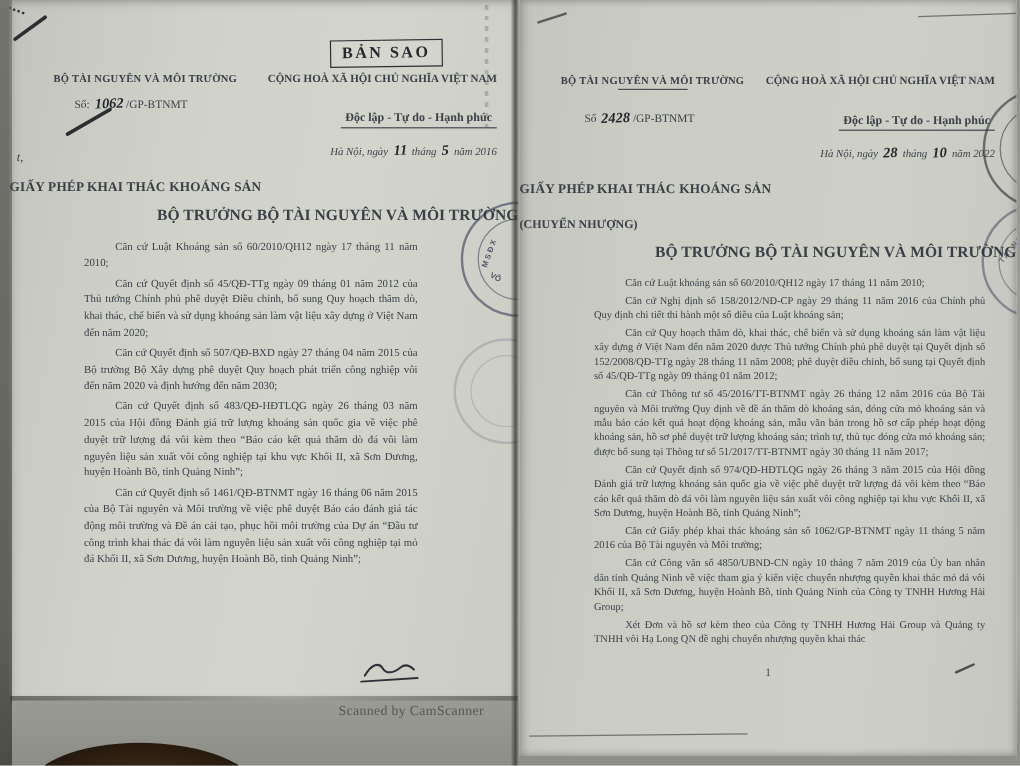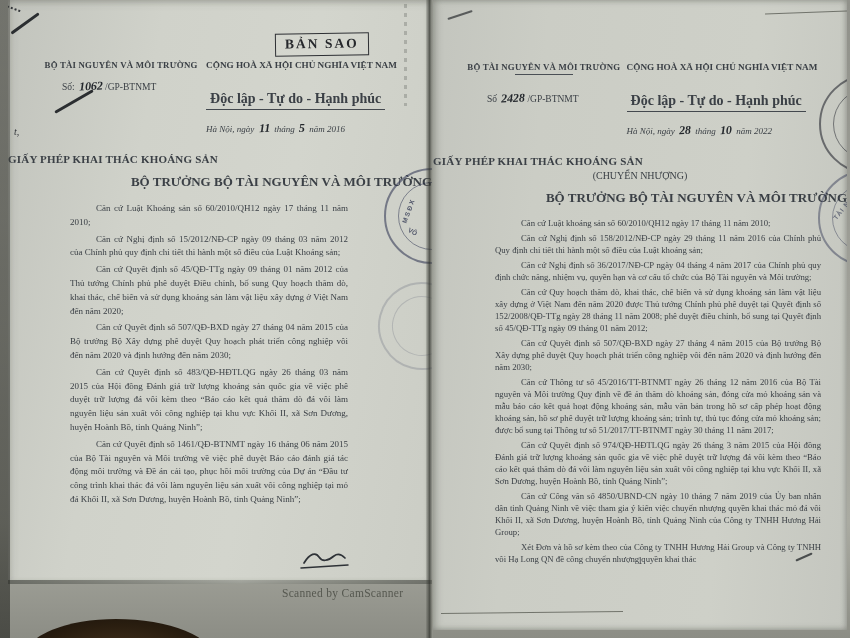--- a/index.html
+++ b/index.html
@@ -26,34 +26,34 @@
   }
   .divider{
     position:absolute; left:426px; top:0; width:8px; height:638px;
     background:linear-gradient(to right,rgba(70,72,64,.15),rgba(45,47,41,.7) 45%,rgba(150,152,143,.4) 80%,rgba(120,122,114,.1));
   }
   
   .hdr{display:flex; padding:0 18px 0 28px;}
   .page-left .hdr{padding-top:50px;}
   .page-right .hdr{padding-top:62px;}
   .hdr-l{width:45%; text-align:center;}
-  .hdr-r{width:55%; text-align:left;}
+  .hdr-r{width:55%; text-align:right;}
   .ministry{font-weight:bold; font-size:8.8px; letter-spacing:.2px; white-space:nowrap;}
   .rule-s{display:block; width:58px; height:0; border-bottom:1px solid #4a4f55; margin:2px auto 0;}
   .so-line{margin-top:9px; font-size:9.5px; text-align:left; padding-left:26px; white-space:nowrap;}
   .page-right .so-line{margin-top:16px;}
   .republic{font-weight:bold; font-size:9.2px; white-space:nowrap;}
-  .motto{font-weight:bold; font-size:14px; margin-top:3px; display:inline-block;
+  .motto{font-weight:bold; font-size:10px; margin-top:3px; display:inline-block;
          border-bottom:1px solid #43484e; padding:0 4px 2px;}
   .date-line{margin-top:11px; font-style:italic; font-size:9px; white-space:nowrap;}
   .hand{font-style:italic; font-weight:bold; font-size:12px; color:#23272c;
         display:inline-block; transform:rotate(-2deg); padding:0 2px;}
   
   .title{ font-weight:bold; font-size:11px; margin-top:17px; letter-spacing:.2px;}
-  .subtitle{text-align:center; font-weight:normal; font-size:10px; margin-top:3px;}
+  .subtitle{font-weight:bold; font-size:10px; margin-top:18px;}
   .issuer{text-align:right; font-weight:bold; font-size:13px; margin-top:9px;}
   
   .body{ text-align:justify;}
   .page-left .body{margin:12px 84px 0 62px; font-size:9px; line-height:13.8px;}
   .page-right .body{margin:11px 26px 0 62px; font-size:8.7px; line-height:12px;}
   .body p{margin:0 0 3px 0; text-indent:26px;}
   
   .ban-sao{
     position:absolute; left:267px; top:33px; border:1.6px solid #2e3034;
     font-weight:bold; font-size:13.5px; letter-spacing:2px; padding:2px 9px 3px;
@@ -132,21 +132,20 @@
           <span>năm 2016</span>
         </div>
       </div>
     </div>
 
     <div class="title">GIẤY PHÉP KHAI THÁC KHOÁNG SẢN</div>
     <div class="issuer">BỘ TRƯỞNG BỘ TÀI NGUYÊN VÀ MÔI TRƯỜNG</div>
 
     <div class="body">
       <p>Căn cứ Luật Khoáng sản số 60/2010/QH12 ngày 17 tháng 11 năm 2010;</p>
-      <p>Căn cứ Nghị định số 15/2012/NĐ-CP ngày 09 tháng 03 năm 2012 của Chính phủ quy định chi tiết thi hành một số điều của Luật Khoáng sản;</p>
       <p>Căn cứ Quyết định số 45/QĐ-TTg ngày 09 tháng 01 năm 2012 của Thủ tướng Chính phủ phê duyệt Điều chỉnh, bổ sung Quy hoạch thăm dò, khai thác, chế biến và sử dụng khoáng sản làm vật liệu xây dựng ở Việt Nam đến năm 2020;</p>
       <p>Căn cứ Quyết định số 507/QĐ-BXD ngày 27 tháng 04 năm 2015 của Bộ trưởng Bộ Xây dựng phê duyệt Quy hoạch phát triển công nghiệp vôi đến năm 2020 và định hướng đến năm 2030;</p>
       <p>Căn cứ Quyết định số 483/QĐ-HĐTLQG ngày 26 tháng 03 năm 2015 của Hội đồng Đánh giá trữ lượng khoáng sản quốc gia về việc phê duyệt trữ lượng đá vôi kèm theo “Báo cáo kết quả thăm dò đá vôi làm nguyên liệu sản xuất vôi công nghiệp tại khu vực Khối II, xã Sơn Dương, huyện Hoành Bồ, tỉnh Quảng Ninh”;</p>
       <p>Căn cứ Quyết định số 1461/QĐ-BTNMT ngày 16 tháng 06 năm 2015 của Bộ Tài nguyên và Môi trường về việc phê duyệt Báo cáo đánh giá tác động môi trường và Đề án cải tạo, phục hồi môi trường của Dự án “Đầu tư công trình khai thác đá vôi làm nguyên liệu sản xuất vôi công nghiệp tại mỏ đá Khối II, xã Sơn Dương, huyện Hoành Bồ, tỉnh Quảng Ninh”;</p>
 
     </div>
 
     <div class="seal seal-l1">
       <span class="frag f1">M S Đ X</span>
       <span class="frag f2">VÔ</span>
@@ -187,27 +186,26 @@
       </div>
     </div>
 
     <div class="title">GIẤY PHÉP KHAI THÁC KHOÁNG SẢN</div>
     <div class="subtitle">(CHUYỂN NHƯỢNG)</div>
     <div class="issuer">BỘ TRƯỞNG BỘ TÀI NGUYÊN VÀ MÔI TRƯỜNG</div>
 
     <div class="body">
       <p>Căn cứ Luật khoáng sản số 60/2010/QH12 ngày 17 tháng 11 năm 2010;</p>
       <p>Căn cứ Nghị định số 158/2012/NĐ-CP ngày 29 tháng 11 năm 2016 của Chính phủ Quy định chi tiết thi hành một số điều của Luật khoáng sản;</p>
-      <p>Căn cứ Nghị định số 36/2017/NĐ-CP ngày 04 tháng 4 năm 2017 của Chính phủ quy định chức năng, nhiệm vụ, quyền hạn và cơ cấu tổ chức của Bộ Tài nguyên và Môi trường;</p>
       <p>Căn cứ Quy hoạch thăm dò, khai thác, chế biến và sử dụng khoáng sản làm vật liệu xây dựng ở Việt Nam đến năm 2020 được Thủ tướng Chính phủ phê duyệt tại Quyết định số 152/2008/QĐ-TTg ngày 28 tháng 11 năm 2008; phê duyệt điều chỉnh, bổ sung tại Quyết định số 45/QĐ-TTg ngày 09 tháng 01 năm 2012;</p>
-      <p>Căn cứ Quyết định số 507/QĐ-BXD ngày 27 tháng 4 năm 2015 của Bộ trưởng Bộ Xây dựng phê duyệt Quy hoạch phát triển công nghiệp vôi đến năm 2020 và định hướng đến năm 2030;</p>
       <p>Căn cứ Thông tư số 45/2016/TT-BTNMT ngày 26 tháng 12 năm 2016 của Bộ Tài nguyên và Môi trường Quy định về đề án thăm dò khoáng sản, đóng cửa mỏ khoáng sản và mẫu báo cáo kết quả hoạt động khoáng sản, mẫu văn bản trong hồ sơ cấp phép hoạt động khoáng sản, hồ sơ phê duyệt trữ lượng khoáng sản; trình tự, thủ tục đóng cửa mỏ khoáng sản; được bổ sung tại Thông tư số 51/2017/TT-BTNMT ngày 30 tháng 11 năm 2017;</p>
       <p>Căn cứ Quyết định số 974/QĐ-HĐTLQG ngày 26 tháng 3 năm 2015 của Hội đồng Đánh giá trữ lượng khoáng sản quốc gia về việc phê duyệt trữ lượng đá vôi kèm theo “Báo cáo kết quả thăm dò đá vôi làm nguyên liệu sản xuất vôi công nghiệp tại khu vực Khối II, xã Sơn Dương, huyện Hoành Bồ, tỉnh Quảng Ninh”;</p>
+      <p>Căn cứ Giấy phép khai thác khoáng sản số 1062/GP-BTNMT ngày 11 tháng 5 năm 2016 của Bộ Tài nguyên và Môi trường;</p>
       <p>Căn cứ Công văn số 4850/UBND-CN ngày 10 tháng 7 năm 2019 của Ủy ban nhân dân tỉnh Quảng Ninh về việc tham gia ý kiến việc chuyển nhượng quyền khai thác mỏ đá vôi Khối II, xã Sơn Dương, huyện Hoành Bồ, tỉnh Quảng Ninh của Công ty TNHH Hương Hải Group;</p>
-      <p>Xét Đơn và hồ sơ kèm theo của Công ty TNHH Hương Hải Group và Công ty TNHH vôi Hạ Long QN đề công chuyển nhượng quyền khai thác</p>
+      <p>Xét Đơn và hồ sơ kèm theo của Công ty TNHH Hương Hải Group và Quảng ty TNHH vôi Hạ Long QN đề nghị chuyển nhượng quyền khai thác</p>
     </div>
 
     <div class="page-num">1</div>
     <div class="stroke rp-tick"></div>
     <div class="rp-line-bottom"></div>
 
     <div class="seal seal-r1"></div>
     <div class="seal seal-r2">
       <span class="frag f1">TÀI NGU</span>
     </div>

